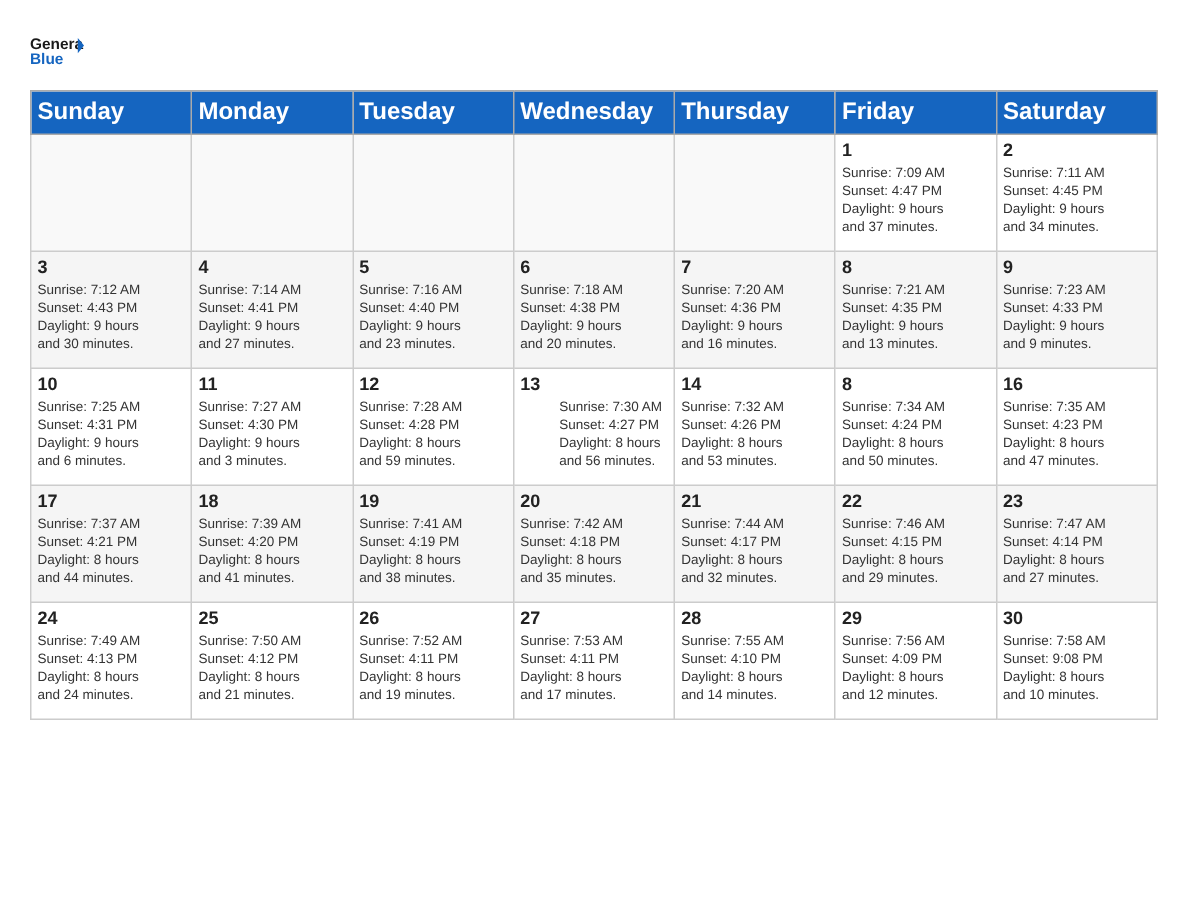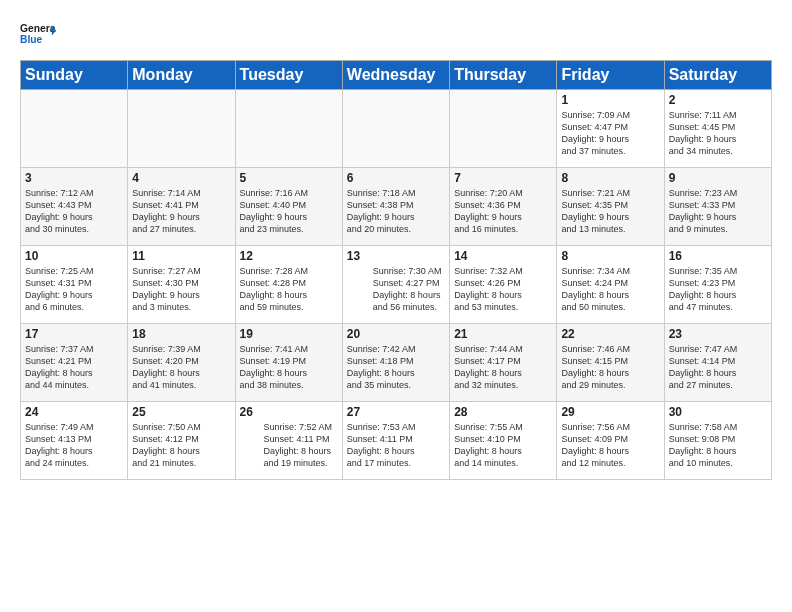--- a/index.html
+++ b/index.html
@@ -293,21 +293,21 @@
           </td>
           <td>
             <span class="day-num">25</span>
             <div class="day-detail" style="white-space: pre-line;">Sunrise: 7:50 AM
 Sunset: 4:12 PM
 Daylight: 8 hours
 and 21 minutes.</div>
           </td>
           <td>
             <span class="day-num">26</span>
-            <div class="day-detail" style="white-space: pre-line; margin-left: 24px;">Sunrise: 7:52 AM
+            <div class="day-detail" style="white-space: pre-line;">Sunrise: 7:52 AM
 Sunset: 4:11 PM
 Daylight: 8 hours
 and 19 minutes.</div>
           </td>
           <td>
             <span class="day-num">27</span>
             <div class="day-detail" style="white-space: pre-line;">Sunrise: 7:53 AM
 Sunset: 4:11 PM
 Daylight: 8 hours
 and 17 minutes.</div>

